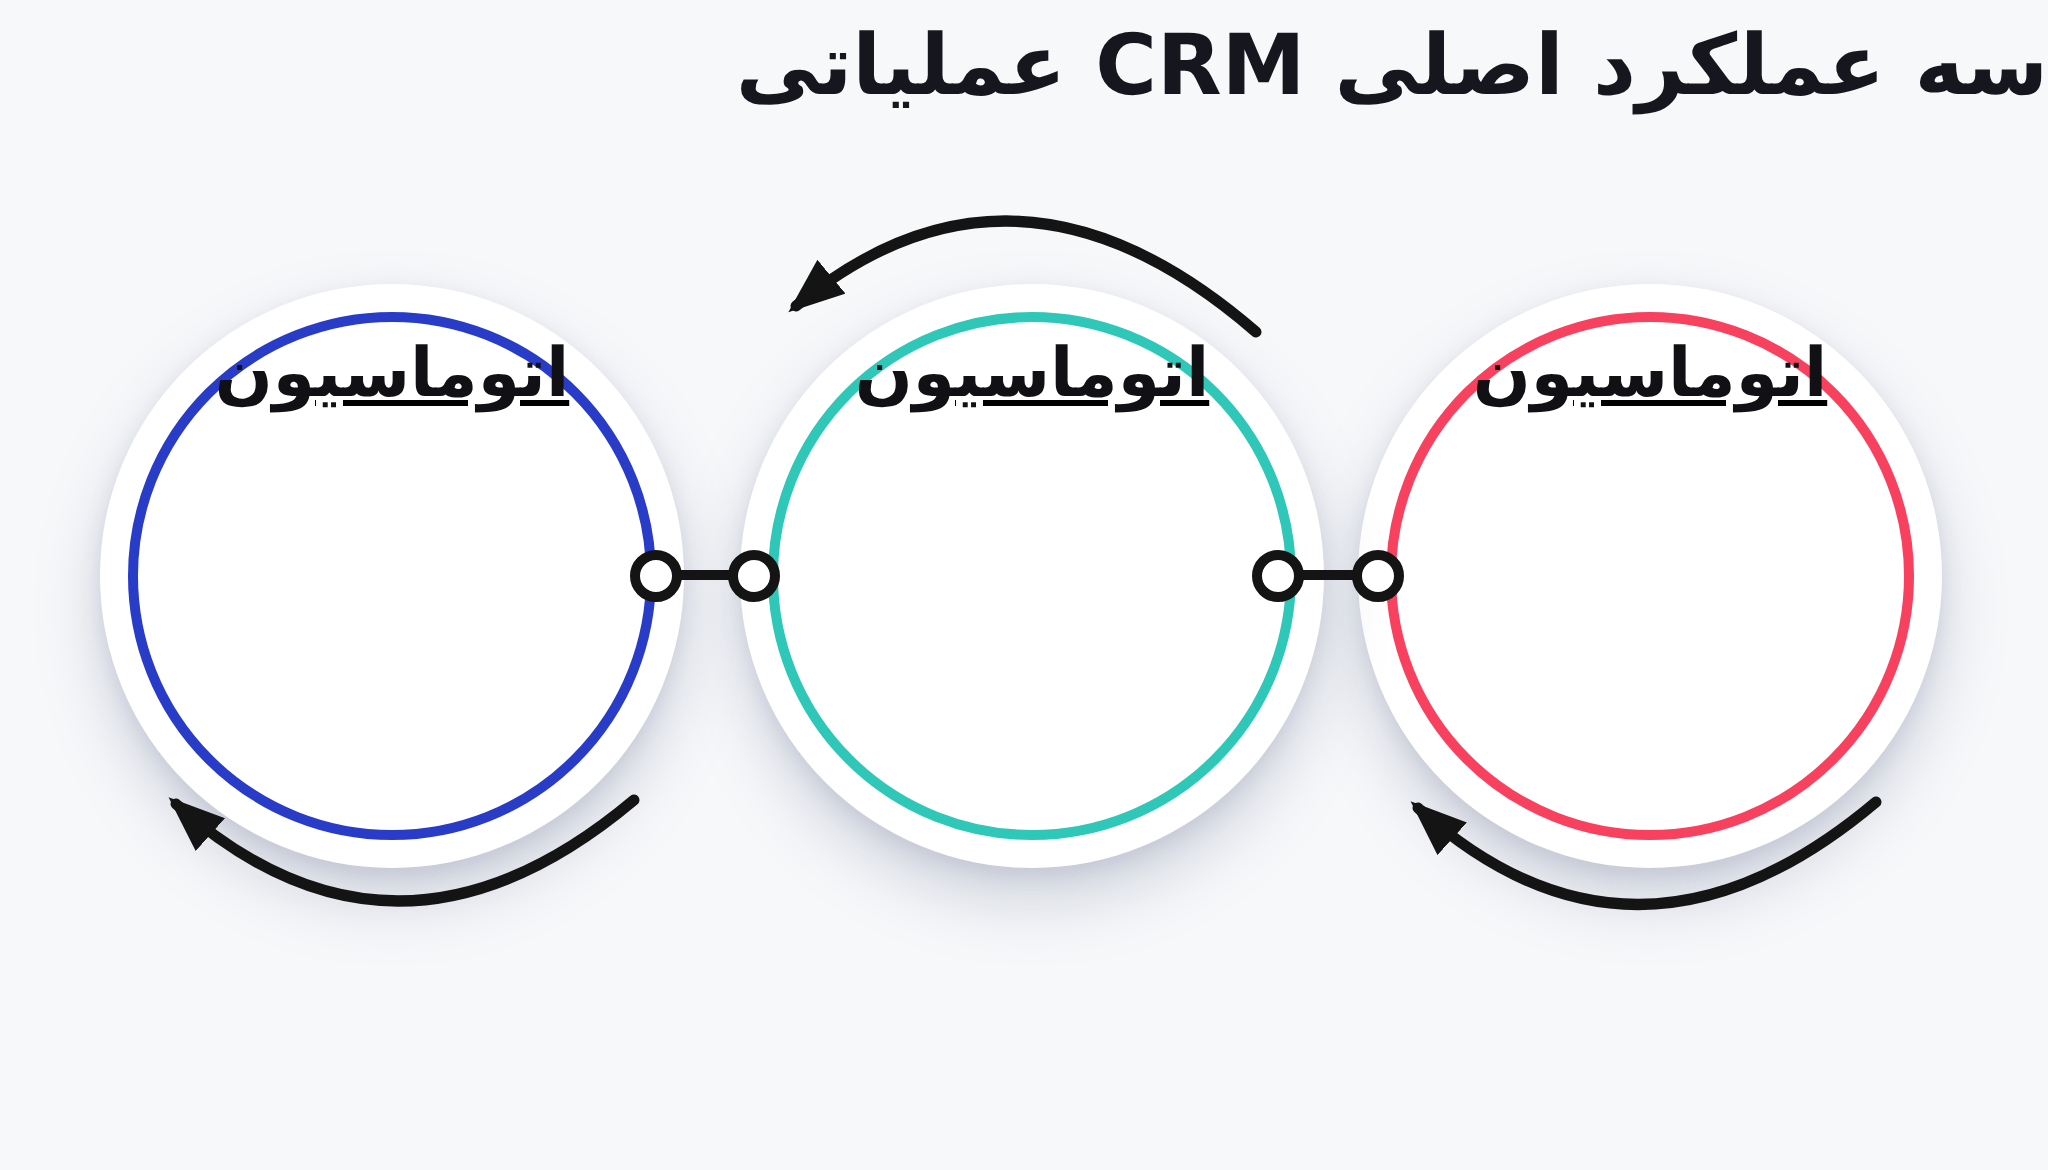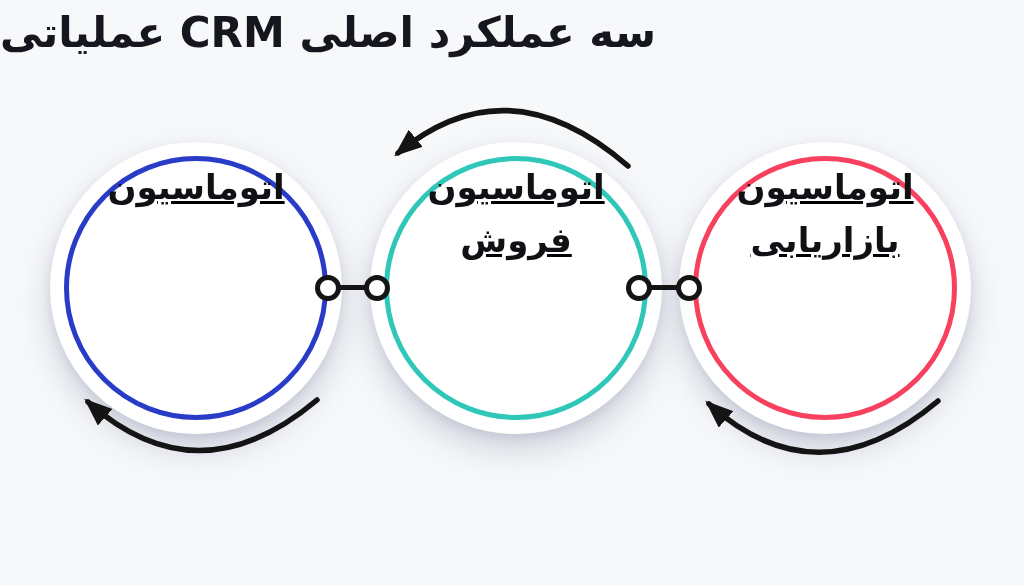--- a/index.html
+++ b/index.html
@@ -12,21 +12,21 @@
     height: 585px;
     background: #f7f8fa;
     overflow: hidden;
   }
 
   .title {
     position: absolute;
     top: 8px;
     left: 0;
     width: 100%;
-    text-align: left;
+    text-align: right;
     direction: rtl;
     font-size: 42px;
     font-weight: 700;
     color: #15161e;
     letter-spacing: 0;
   }
 
   .circle-outer {
     position: absolute;
     top: 142px;
@@ -89,30 +89,28 @@
 <body>
 
 <div class="canvas">
 
   <h1 class="title">سه عملکرد اصلی CRM عملیاتی</h1>
 
   <div class="circle-outer pos-right">
     <div class="ring" style="border-color: rgb(248, 65, 95);">
       <div class="circle-label">
         <span>اتوماسیون</span>
-        <span>بازاریابی</span>
       </div>
     </div>
   </div>
 
   <div class="circle-outer pos-center">
     <div class="ring" style="border-color: rgb(46, 199, 184);">
       <div class="circle-label">
         <span>اتوماسیون</span>
-        <span>فروش</span>
       </div>
     </div>
   </div>
 
   <div class="circle-outer pos-left">
     <div class="ring" style="border-color: rgb(40, 60, 200);">
       <div class="circle-label">
         <span>اتوماسیون</span>
       </div>
     </div>

